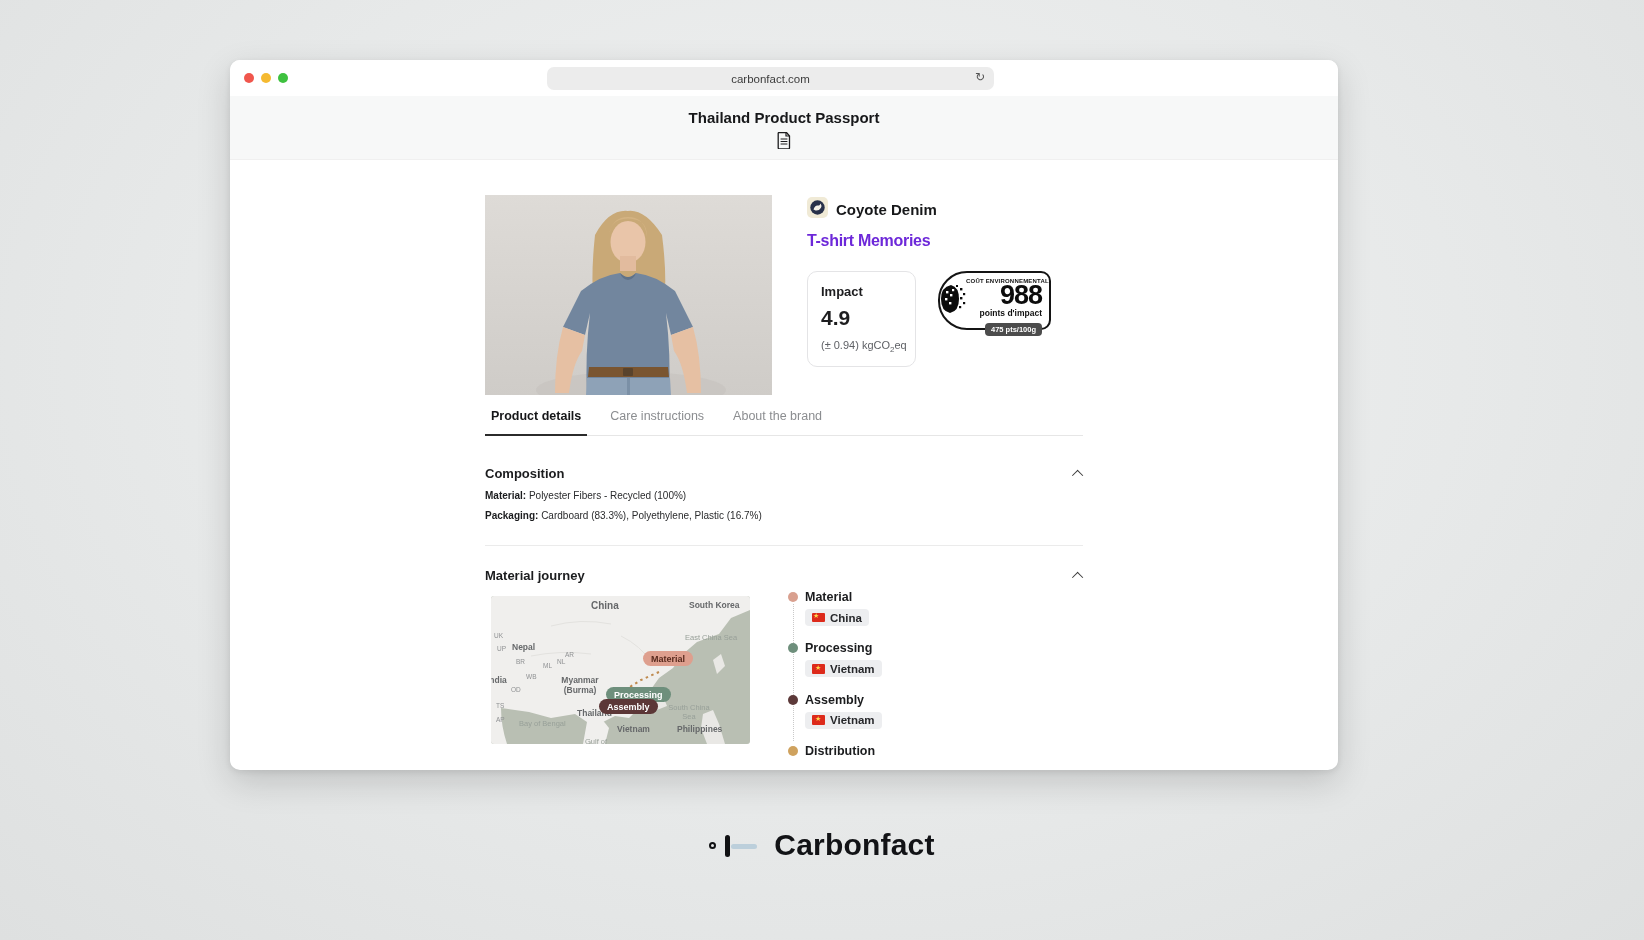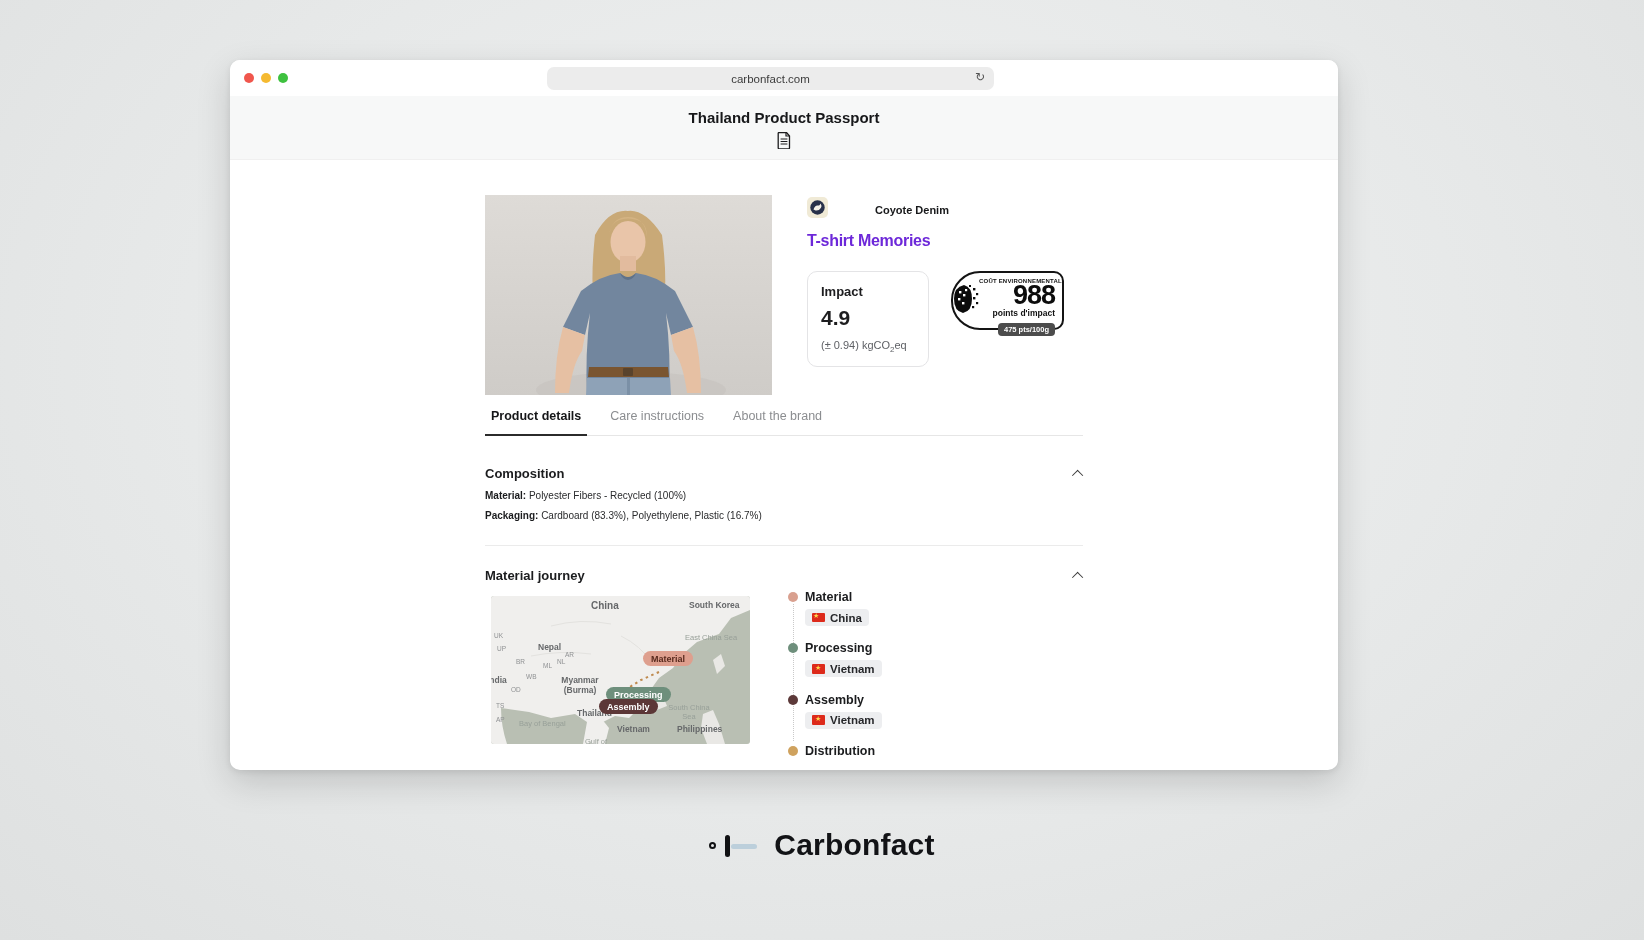--- a/index.html
+++ b/index.html
@@ -34,26 +34,26 @@
   }
   .dpp-title { font-size:15px; font-weight:bold; color:#17181a; }
 
   
   .content { width:598px; margin:0 auto; padding-top:35px; }
 
   .product-row { position:relative; height:200px; }
   .photo { position:absolute; left:0; top:0; width:287px; height:200px; overflow:hidden; background:#d8d5d1; }
   .right-col { position:absolute; left:322px; top:2px; width:276px; }
   .brand-row { display:flex; align-items:center; gap:8px; }
-  .brand-name { font-size:11px; font-weight:bold; color:#17181a;margin-left:39px; }
+  .brand-name { font-size:15px; font-weight:bold; color:#17181a; }
   .product-title { margin-top:10px; font-size:16px; font-weight:bold; letter-spacing:-.3px; color:#6d28d9; }
   .cards-row { margin-top:21px; display:flex; align-items:flex-start; }
 
   .impact-card {
-    width:122px; min-height:86px; border:1px solid #e4e4e6; border-radius:10px;
+    width:109px; min-height:86px; border:1px solid #e4e4e6; border-radius:10px;
     padding:12px 13px 12px; background:#fff;
   }
   .impact-label { font-size:13px; font-weight:bold; }
   .impact-value { font-size:21px; font-weight:bold; margin-top:7px; }
   .impact-unit { font-size:11px; color:#5f6166; margin-top:9px; white-space:nowrap; }
   .impact-unit sub { font-size:8px; }
 
   .eco-badge {
     position:relative; margin-left:22px; width:113px; height:59px;
     border:2px solid #141414; border-radius:29px 10px 10px 29px; background:#fff;
@@ -247,21 +247,21 @@
           <path d="M162 104 L172 100 L176 110 L166 114 Z" fill="#e9e8e5"></path>
           <path d="M212 118 L222 114 L228 128 L234 148 L216 148 L210 132 Z" fill="#e9e8e5"></path>
           <path d="M60 30 Q90 22 120 28 M40 60 Q70 54 100 58 M130 40 Q150 50 160 66" stroke="#e3e2df" stroke-width="1" fill="none"></path>
           <path d="M168 76 L150 84 L134 94" stroke="#bf8a4e" stroke-width="2" stroke-dasharray="2.5 3.5" fill="none"></path>
         </svg>
         <span class="map-label big" style="left:100px; top:4px;">China</span>
         <span class="map-label med" style="left:198px; top:4px;">South Korea</span>
         <span class="map-label sea" style="left:194px; top:37px;">East China Sea</span>
         <span class="map-label tiny" style="left:3px;  top:36px;">UK</span>
         <span class="map-label tiny" style="left:6px;  top:49px;">UP</span>
-        <span class="map-label med" style="left:21px; top:46px;margin-left:26px;">Nepal</span>
+        <span class="map-label med" style="left:21px; top:46px;">Nepal</span>
         <span class="map-label tiny" style="left:74px; top:55px;">AR</span>
         <span class="map-label tiny" style="left:25px; top:62px;">BR</span>
         <span class="map-label tiny" style="left:52px; top:66px;">ML</span>
         <span class="map-label tiny" style="left:66px; top:62px;">NL</span>
         <span class="map-label med" style="left:-4px; top:79px;">India</span>
         <span class="map-label tiny" style="left:35px; top:77px;">WB</span>
         <span class="map-label tiny" style="left:20px; top:90px;">OD</span>
         <span class="map-label med wrap" style="left:58px; top:80px; width:62px;">Myanmar (Burma)</span>
         <span class="map-label tiny" style="left:5px;  top:106px;">TS</span>
         <span class="map-label tiny" style="left:5px;  top:120px;">AP</span>

